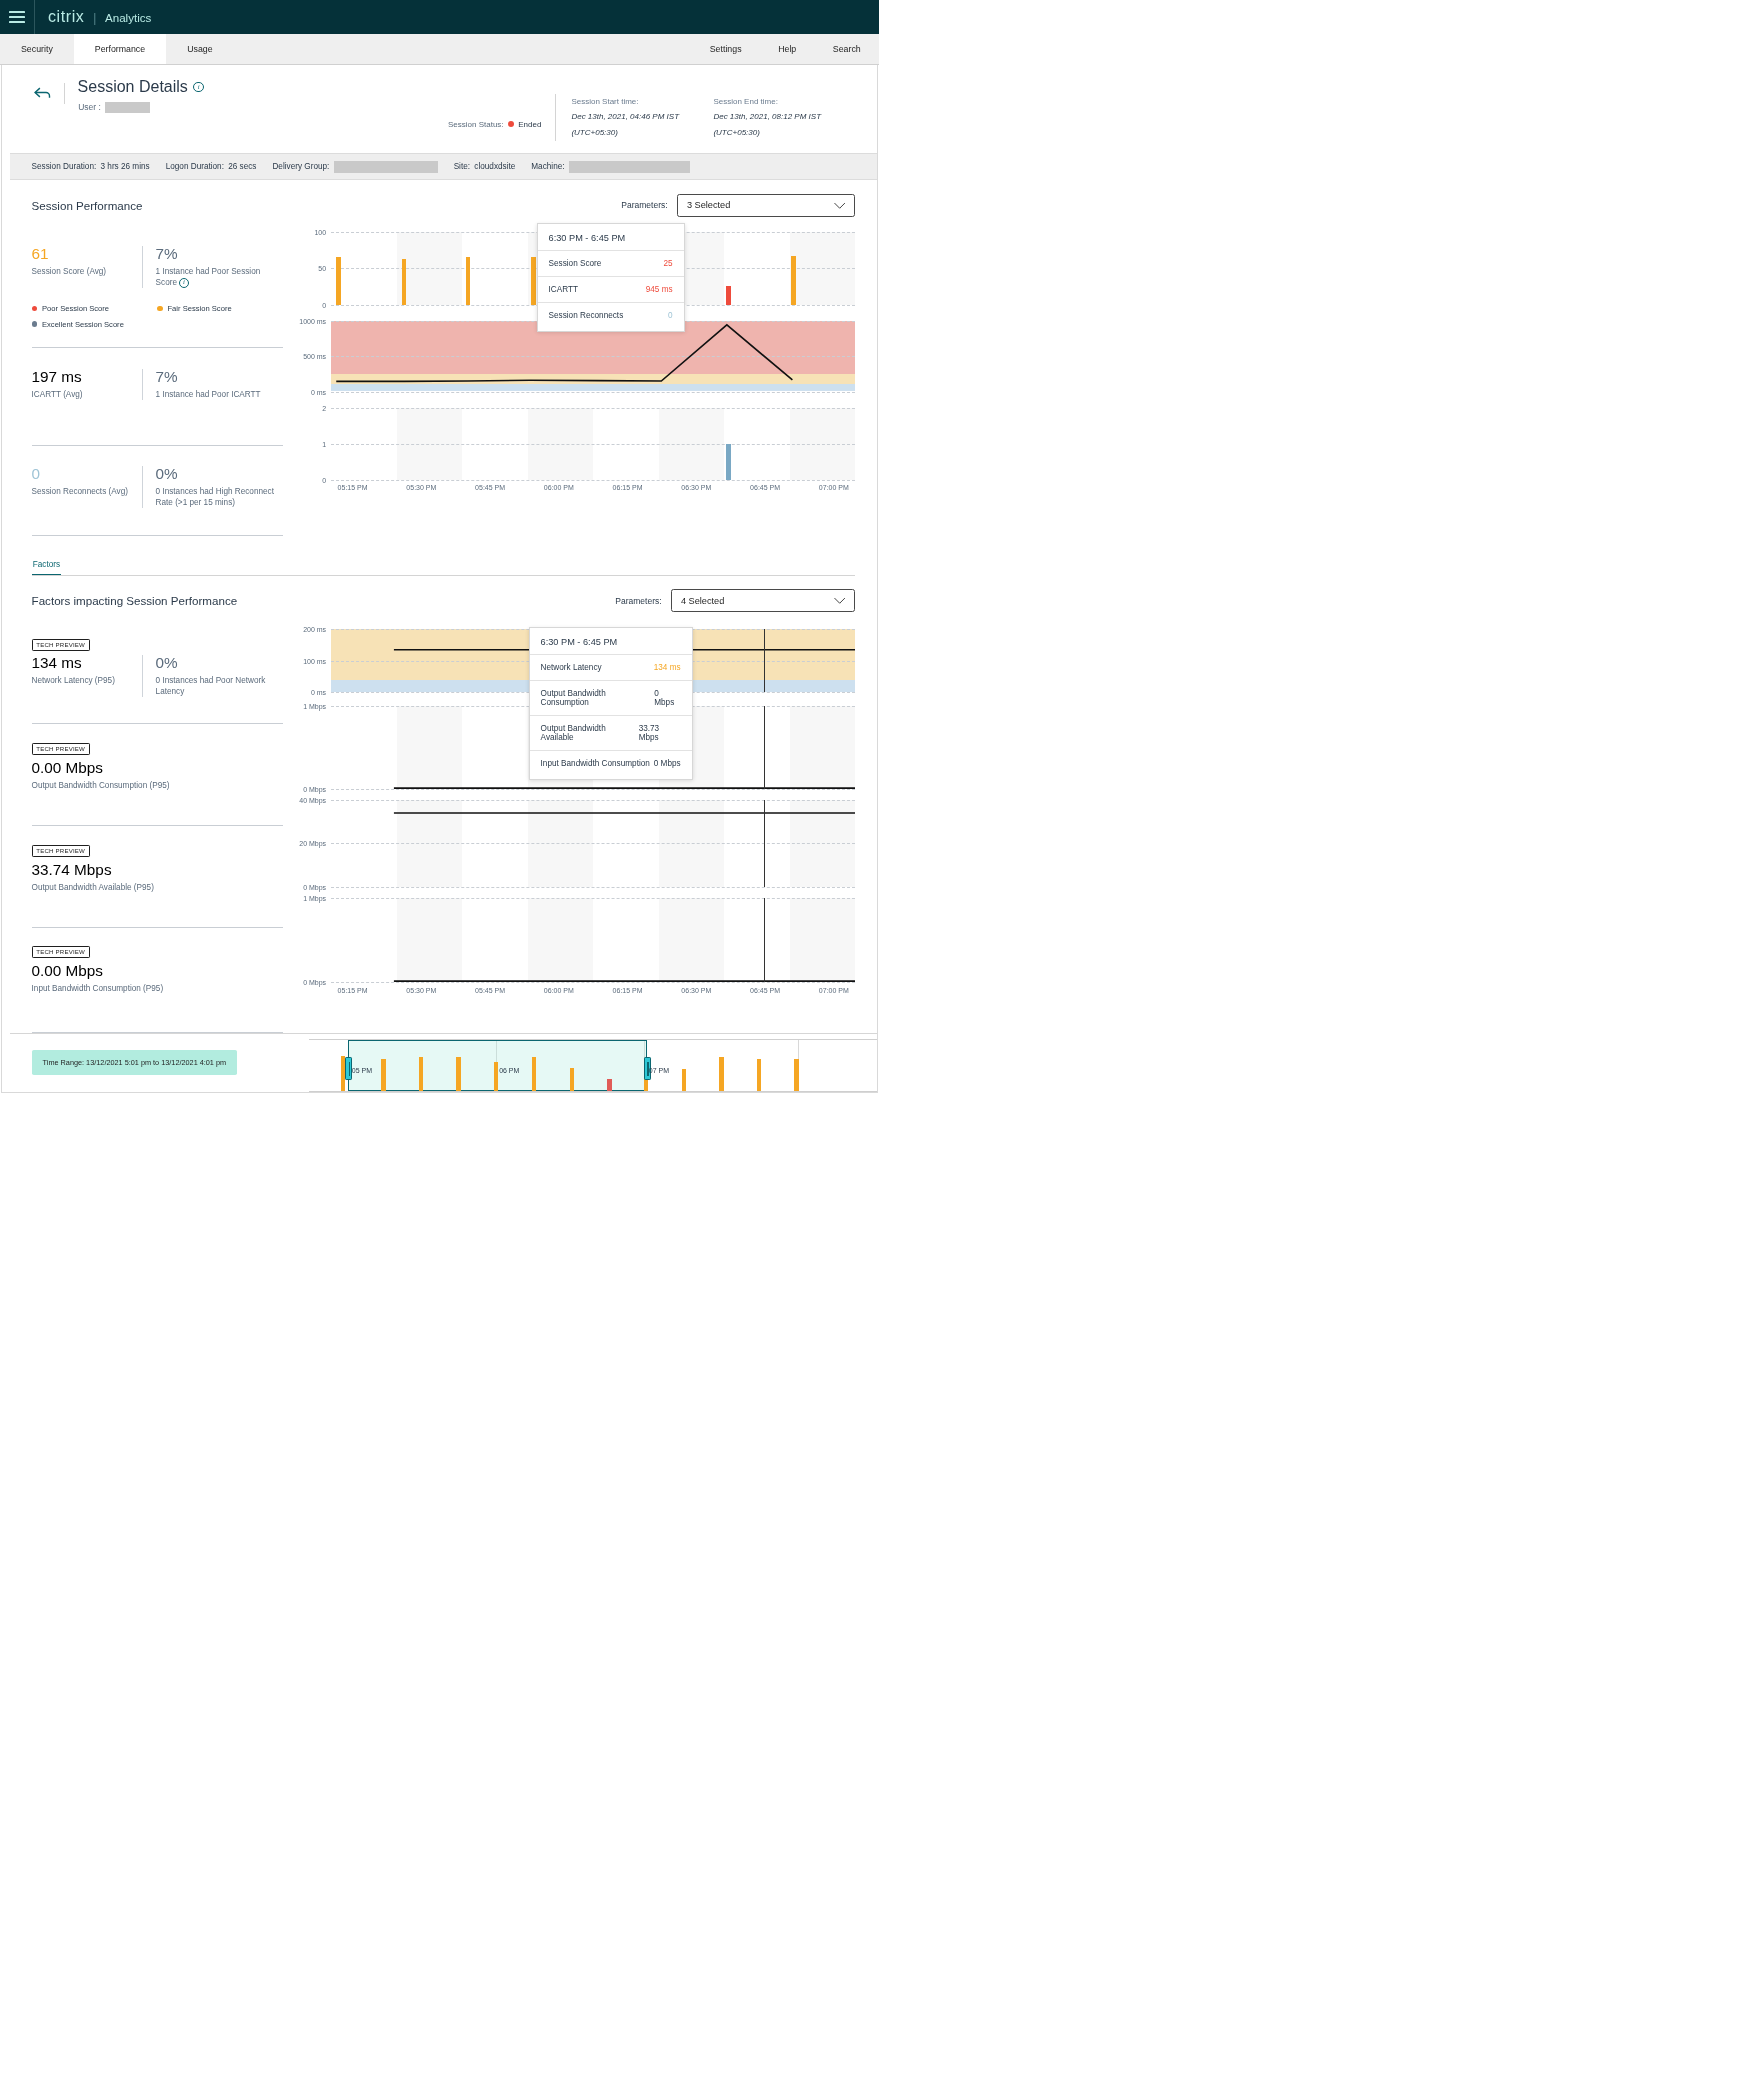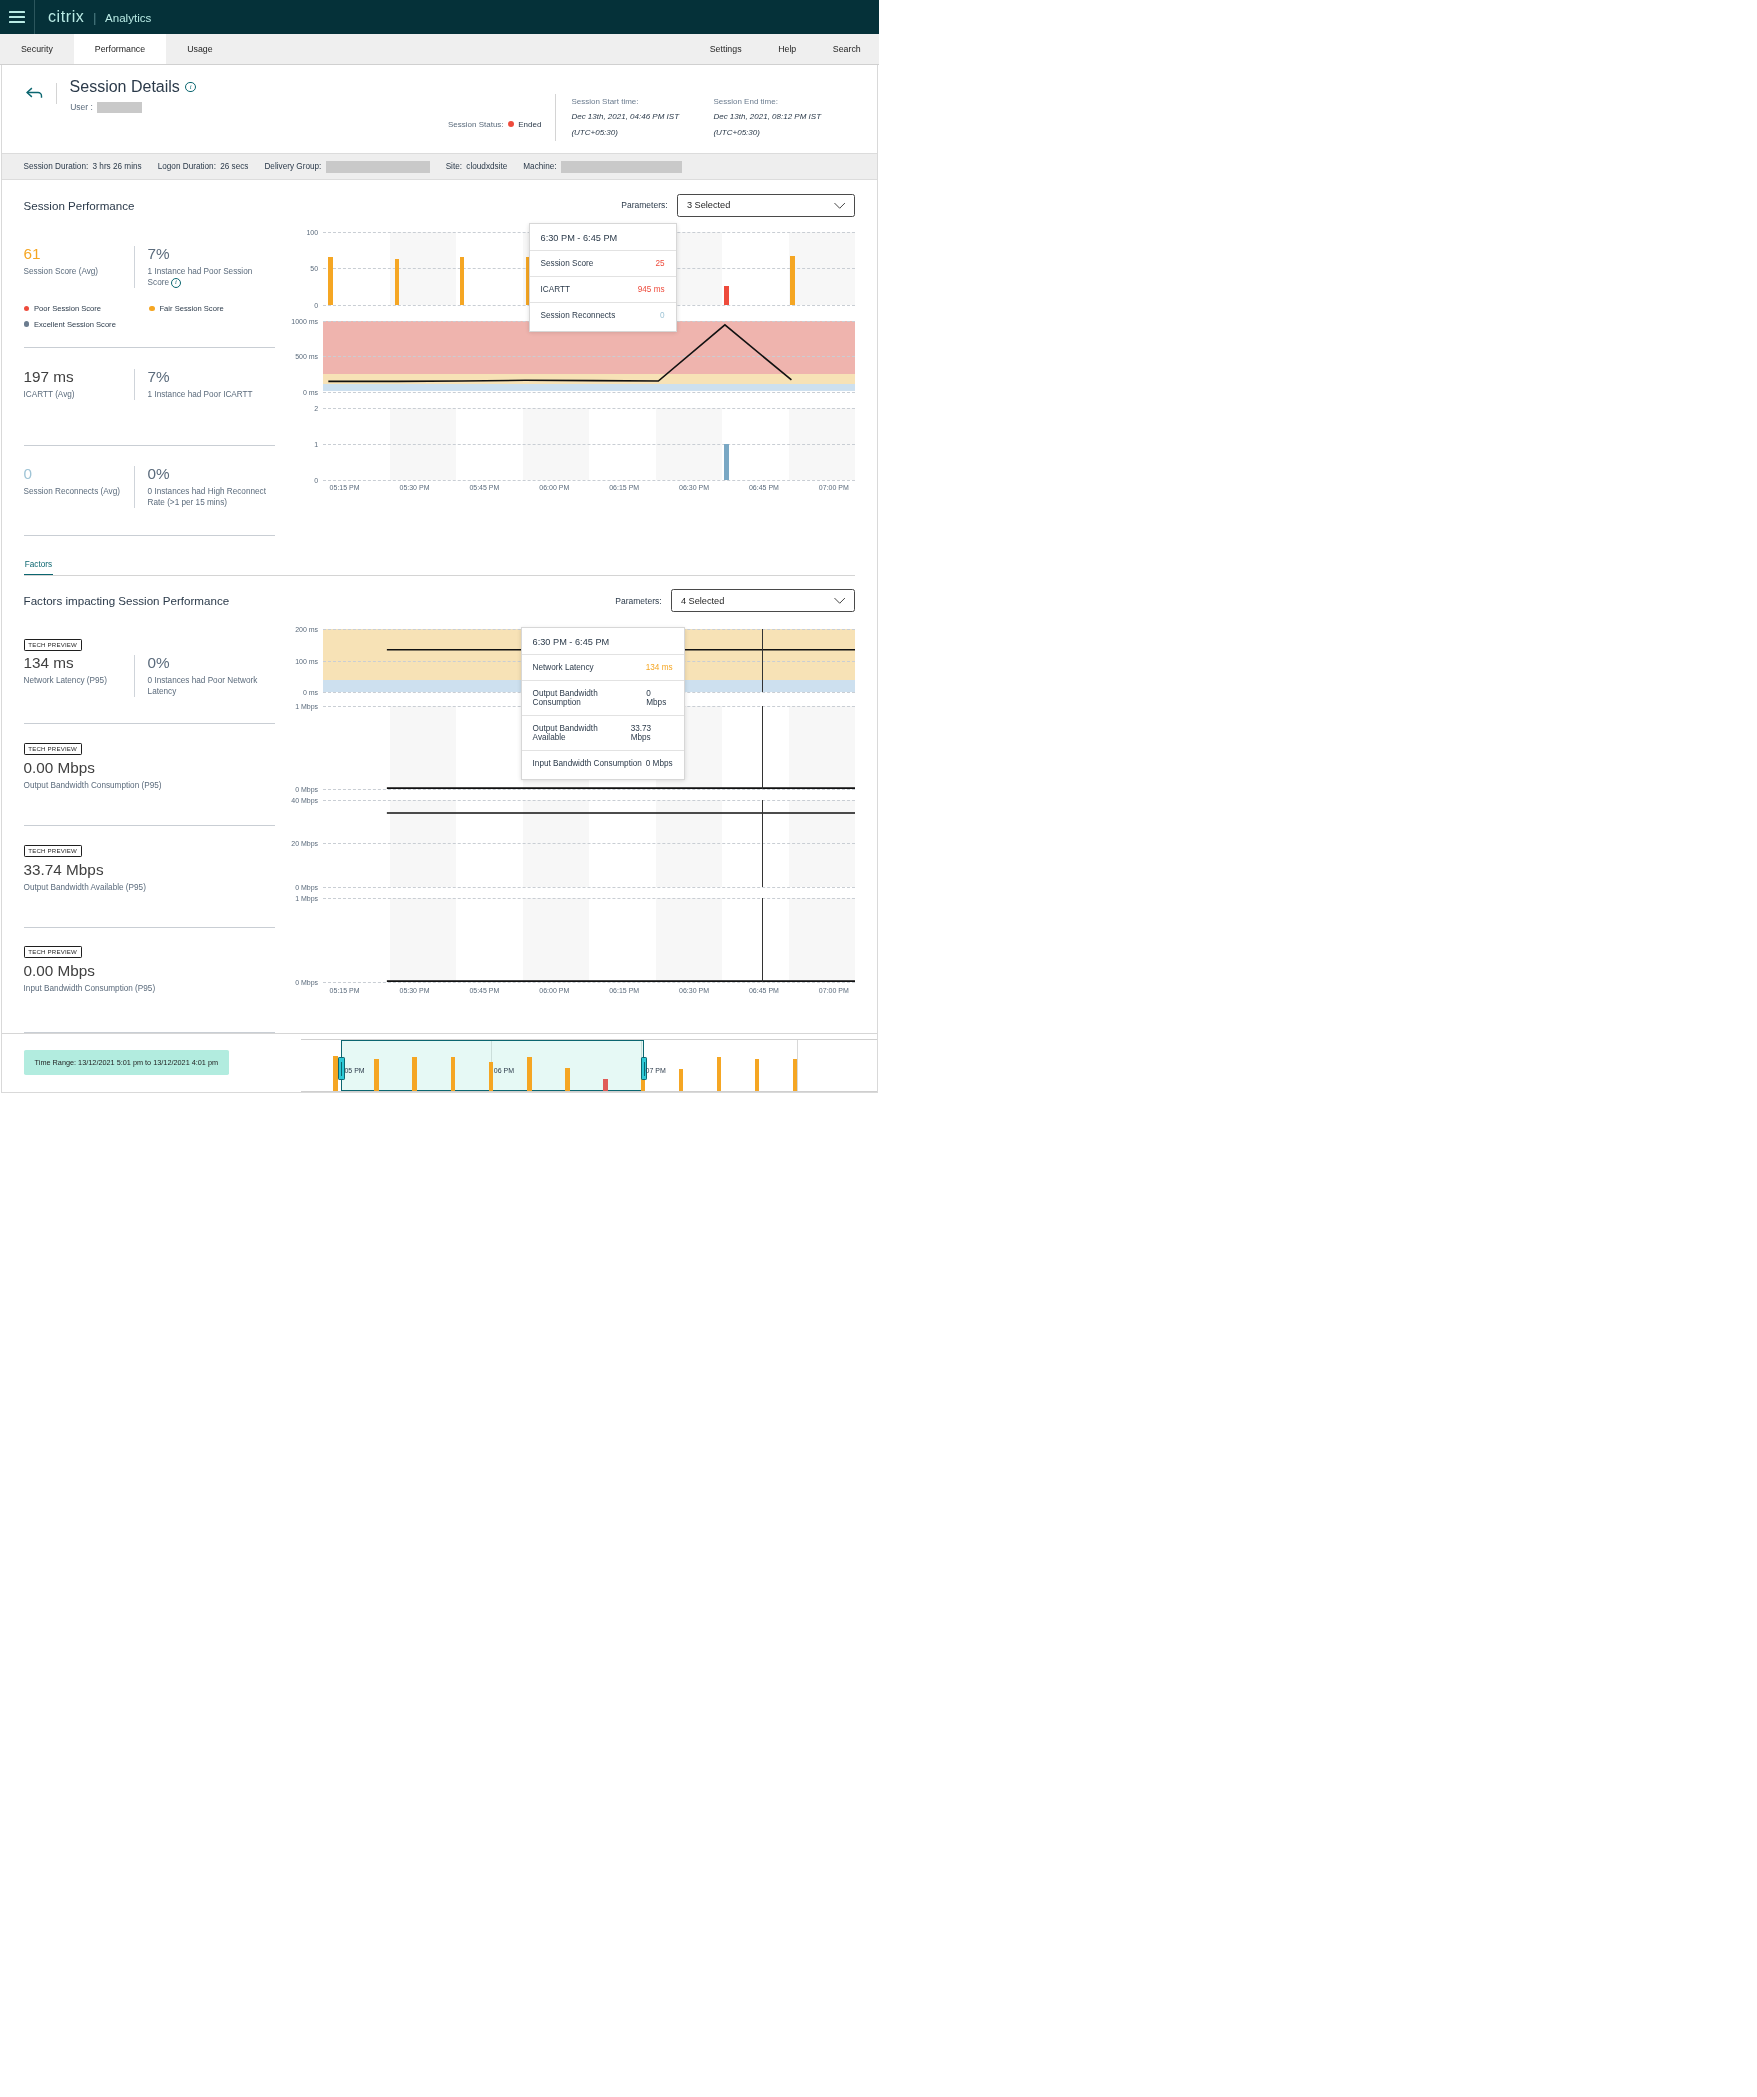--- a/index.html
+++ b/index.html
@@ -72,20 +72,21 @@
     display: flex; align-items: center; justify-content: center;
     padding: 0 18.3px; font-size: 8.8px; color: #1f1f1f; cursor: pointer;
   }
 
   
   .page {
     background: #fff;
     border: 0.6px solid #d9d9d9;
     border-top: none;
     margin: 0 0.6px;
+    padding-left: 8px;
   }
 
   
   .session-header {
     display: flex;
     align-items: flex-start;
     padding: 13.4px 22px 12.2px 22px;
     position: relative;
     min-height: 71px;
   }
@@ -171,21 +172,21 @@
   .chev { width: 13.4px; height: 7.3px; color: #1f1f1f; }
 
   
   .perf-body { display: flex; align-items: flex-start; }
   .metrics-col { width: 251px; flex: 0 0 251px; padding-top: 8.5px; }
   .metric-block { position: relative; }
   .metric-row { display: flex; }
   .metric-left { width: 110px; flex: 0 0 110px; }
   .metric-vline { width: 0.6px; background: #cfd4da; margin-right: 13.4px; }
   .metric-right { flex: 1; }
-  .big-num { font-size: 15.3px; line-height: 1.1; color: #404040; font-weight: 400; }
+  .big-num { font-size: 15.3px; line-height: 1.1; color: #000000; font-weight: 400; }
   .big-num.orange { color: #f5a623; }
   .big-num.lightblue { color: #9fc4d6; }
   .metric-cap {
     font-size: 8.2px; color: #5b6b7c; margin-top: 3.1px; line-height: 1.35;
   }
   .metric-cap .info-icon { vertical-align: middle; margin-left: 1.8px; }
   .legend { margin-top: 16px; display: grid; grid-template-columns: 1fr 1fr; row-gap: 6.7px; }
   .legend-item { display: flex; align-items: center; gap: 4.9px; font-size: 7.6px; color: #2b3a4a; }
   .ldot { width: 5.5px; height: 5.5px; border-radius: 50%; display: inline-block; }
   .hr { height: 0.6px; background: #c9ced4; margin: 18.3px 0 0 0; }

